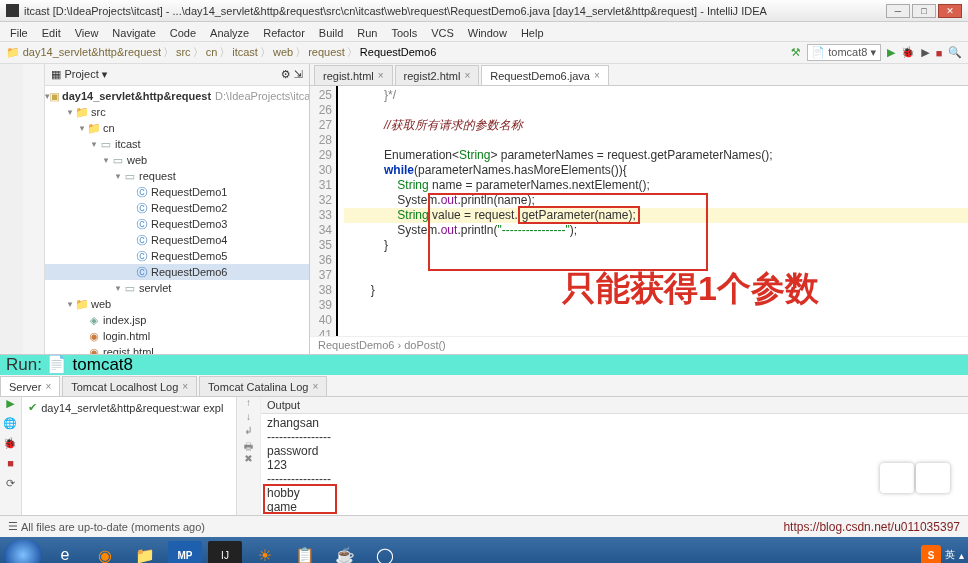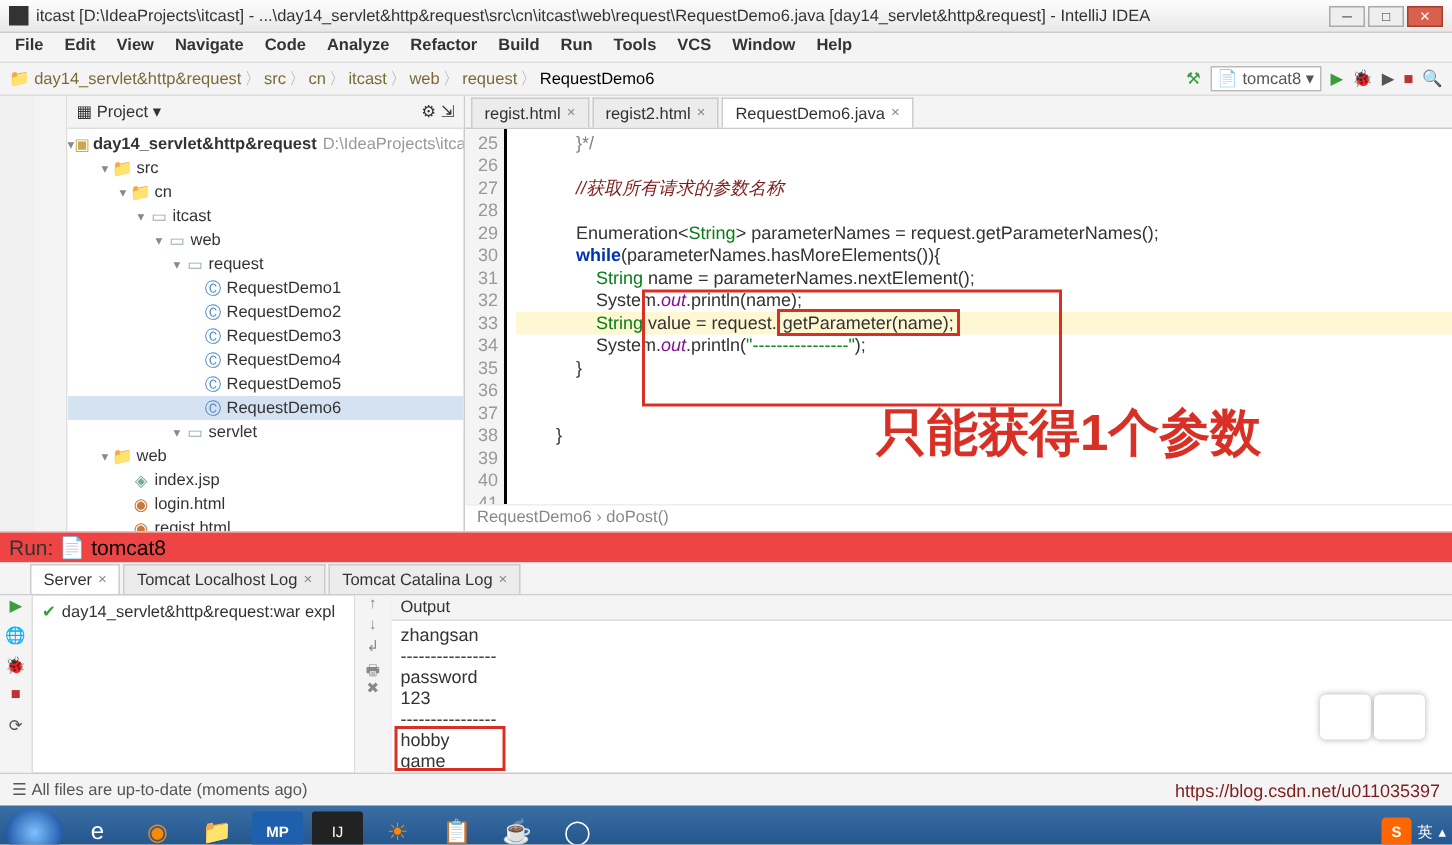--- a/index.html
+++ b/index.html
@@ -2,21 +2,21 @@
 <html><head>
 <meta charset="utf-8">
 <style>
   * { box-sizing: border-box; margin: 0; padding: 0; font-family: "Segoe UI", Tahoma, sans-serif; }
   body { background: #f0f0f0; width: 968px; height: 563px; position: relative; font-size: 11px; color: #333; overflow:hidden;}
   .titlebar { height: 22px; background: linear-gradient(#fdfdfd,#e8e8e8); border-bottom:1px solid #ccc; display:flex; align-items:center; padding:0 6px; font-size:11px; color:#333;}
   .titlebar .icon { width:13px;height:13px;background:#333;margin-right:5px;display:inline-block;}
   .titlebar .winbtns { margin-left:auto;display:flex;gap:2px;}
   .winbtn{width:24px;height:14px;border:1px solid #aaa;background:#eee;font-size:9px;text-align:center;line-height:12px;}
   .winbtn.close{background:#d9604c;color:#fff;border-color:#a04030;}
-  .menubar { height:20px;background:#f4f4f4;display:flex;align-items:flex-start;padding:0 4px;gap:2px;border-bottom:1px solid #ddd;font-weight:bold;}
+  .menubar { height:20px;background:#f4f4f4;display:flex;align-items:flex-end;padding:0 4px;gap:2px;border-bottom:1px solid #ddd;}
   .menubar span{padding:2px 6px;cursor:default;}
   .toolbar { height:22px;background:#f4f4f4;display:flex;align-items:center;padding:0 6px;gap:4px;border-bottom:1px solid #ddd;font-size:11px;color:#555;}
   .crumb{color:#000;}
   .crumb-sep{color:#aaa;margin:0 2px;}
   .crumb.folder{color:#7a6a3a;}
   .toolbar .right{margin-left:auto;display:flex;align-items:center;gap:6px;}
   .runsel{border:1px solid #bbb;background:#fff;padding:1px 4px;font-size:11px;}
   .play{color:#3a9d3a;}.bug{color:#3a9d3a;}.stopi{color:#b33;}
   .main { display:flex; height: 290px; margin-left: 23px; }
   .sidebar { width:265px; border-right:1px solid #ccc; background:#fff; display:flex;flex-direction:column;}
@@ -41,27 +41,27 @@
   .gutter-code{flex:1;display:flex;overflow:hidden;font-family:Consolas,monospace;font-size:12px;}
   .gutter{width:28px;background:#f4f4f4;color:#999;text-align:right;padding:2px 4px 0 0;border-right:2px solid #000000;}
   .gutter div{height:15px;line-height:15px;}
   .code{flex:1;position:relative;padding:2px 0 0 6px;overflow:hidden;}
   .code-line{height:15px;line-height:15px;white-space:pre;}
   .code-line.hl{background:#fdf8d2;}
   .kw{color:#0033b3;font-weight:bold;}
   .str{color:#067d17;}
   .cm{color:#808080;}
   .cmdoc{color:#7f1d1d;font-style:italic;}
-  .fld{color:#871094;font-style:italic;}
+  .fld{color:#871094;}
   .box-red{border:2px solid #d93025;padding:0 2px;}
   .anno{position:absolute;color:#d93025;font-size:34px;font-weight:bold;font-family:"Microsoft YaHei",sans-serif;}
   .bc{height:18px;border-top:1px solid #eee;font-size:11px;color:#888;padding:2px 8px;}
   .runpanel{border-top:1px solid #ccc;background:#fff;}
-  .runhead{height:20px;display:flex;align-items:center;padding:0 6px;background:#ef4444;font-size:14px;}
-  .runtabs{height:22px;display:flex;align-items:flex-end;background:#f4f4f4;border-bottom:1px solid #ccc;padding-left:20px;gap:2px;}
+  .runhead{height:20px;display:flex;align-items:flex-end;padding:0 6px;background:#5eead4;font-size:17px;}
+  .runtabs{height:22px;display:flex;align-items:flex-end;background:#f4f4f4;border-bottom:1px solid #ccc;padding-left:0;gap:2px;}
   .deploy-out{display:flex;height:118px;}
   .dep{width:215px;border-right:1px solid #ddd;}
   .dep-head,.out-head{height:18px;background:#f4f4f4;border-bottom:1px solid #ddd;padding:2px 6px;font-size:11px;}
   .dep-body{padding:4px 6px;font-size:11px;}
   .dep-row{display:flex;align-items:center;gap:4px;}
   .out{flex:1;display:flex;}
   .out-gutter{width:24px;background:#f4f4f4;border-right:1px solid #eee;}
   .out-gutter div{height:14px;text-align:center;color:#888;font-size:10px;}
   .out-body{flex:1;font-family:Consolas,monospace;font-size:12px;padding:2px 6px;position:relative;}
   .out-body div{height:14px;white-space:pre;}
@@ -197,21 +197,21 @@
           <div class="code-line">            <span class="kw">while</span>(parameterNames.hasMoreElements()){</div>
           <div class="code-line">                <span class="str">String</span> name = parameterNames.nextElement();</div>
           <div class="code-line">                System.<span class="fld">out</span>.println(name);</div>
           <div class="code-line hl">                <span class="str">String</span> value = request.<span class="box-red">getParameter(name);</span></div>
           <div class="code-line">                System.<span class="fld">out</span>.println(<span class="str">"----------------"</span>);</div>
           <div class="code-line">            }</div>
           <div class="code-line"></div>
           <div class="code-line"></div>
           <div class="code-line">        }</div>
           <div class="code-line"></div>
-          <div class="anno" style="left:246px;top:180px;">只能获得1个参数</div>
+          <div class="anno" style="left:224px;top:180px;">只能获得1个参数</div>
         <div class="box-red-abs" style="left:90px;top:107px;width:280px;height:78px;"></div>
       </div>
     </div>
     <div class="bc">RequestDemo6 › doPost()</div>
   </div>
 </div>
 
 <div class="runpanel">
   <div class="runhead">
     <span><span>Run:</span> <span style="color:#000;">📄 <span>tomcat8</span></span></span>

